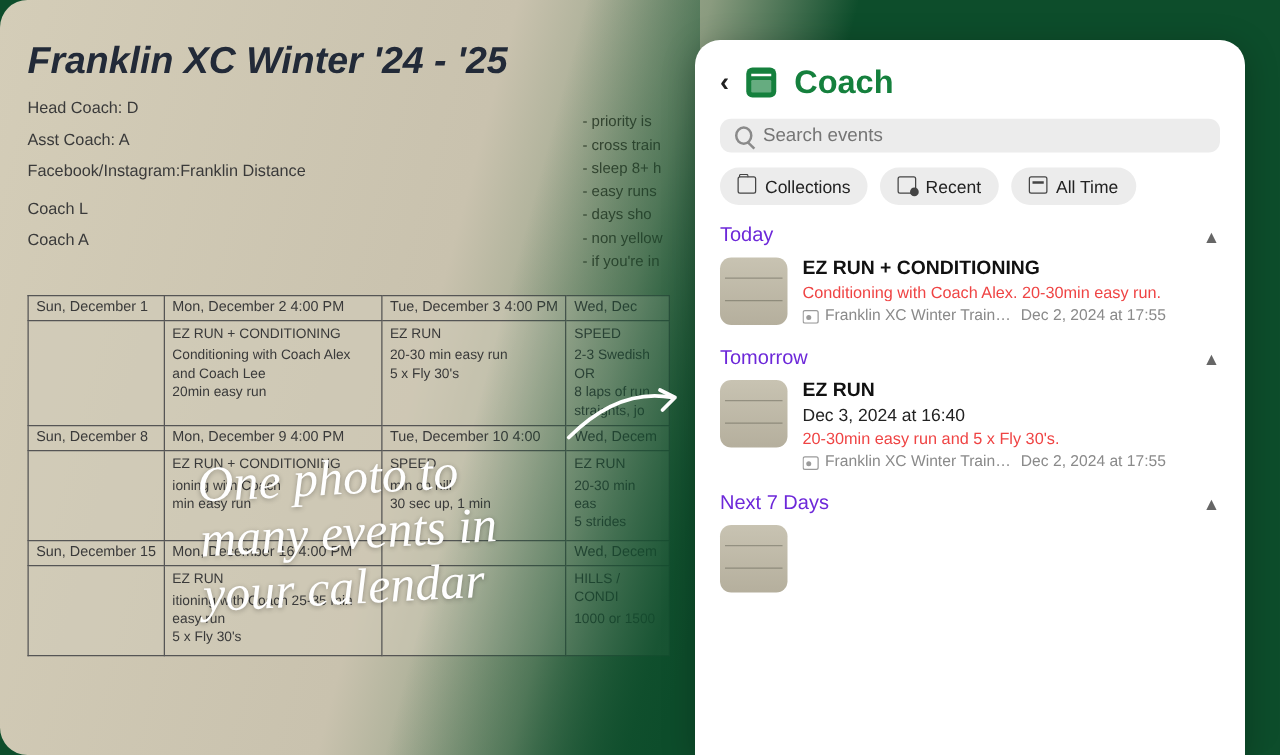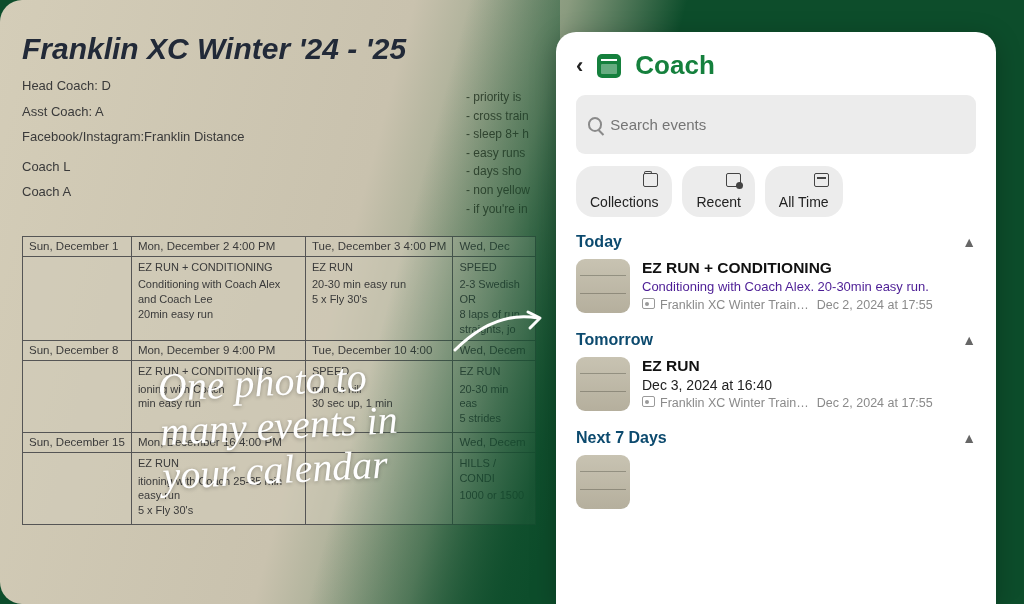--- a/index.html
+++ b/index.html
@@ -123,53 +123,52 @@
     content:""; position:absolute; left:4px; right:4px; top:5px; height:2px; background:#fff;
   }
   .cal-icon::after {
     content:""; position:absolute; left:4px; right:4px; top:10px; bottom:4px; background:#fff; opacity:0.35; border-radius:1px;
   }
   .app-title { font-size: 26px; font-weight: 700; color: #15803d; }
   .search {
     display: flex; align-items: center;
     background: #ececec;
     border-radius: 9px;
-    padding: 21px 12px;
+    padding: 5px 12px;
     gap: 8px;
     margin-bottom: 12px;
   }
   .search-icon { width: 15px; height: 15px; border: 2px solid #8a8a8a; border-radius: 50%; position: relative; }
   .search-icon::after { content:""; position:absolute; width:2px; height:7px; background:#8a8a8a; bottom:-6px; right:-2px; transform: rotate(-45deg); }
   .search input {
     border: none; background: transparent; outline: none;
     font-size: 15px; color: #555; width: 100%;
   }
   .chips { display: flex; gap: 10px; margin-bottom: 16px; }
   .chip {
-    display: flex; align-items: flex-end; gap: 7px;
+    display: flex; align-items: flex-start; gap: 7px;
     background: #ececec;
     border-radius: 18px;
     padding: 7px 14px;
     font-size: 14px;
     color: #222;
     cursor: pointer;
-    flex-direction: column;
   }
   .chip-icon { width: 15px; height: 14px; position: relative; }
   .folder-ic { border: 1.6px solid #444; border-radius: 2px; }
   .folder-ic::before { content:""; position:absolute; top:-3px; left:0; width:6px; height:2px; border:1.6px solid #444; border-bottom:none; border-radius:2px 2px 0 0;}
   .cal2-ic { border: 1.6px solid #444; border-radius: 2px; }
   .cal2-ic::before { content:""; position:absolute; left:2px; right:2px; top:3px; height:1.5px; background:#444;}
   .recent-ic { border: 1.6px solid #444; border-radius: 2px; }
   .recent-ic::after { content:""; position:absolute; right:-3px; bottom:-3px; width:7px; height:7px; border-radius:50%; background:#444;}
   .section-header {
     display: flex; justify-content: space-between; align-items: center;
     margin-bottom: 8px;
   }
-  .section-header h3 { font-size: 16px; font-weight: 700; color: #0c4a6e; }
+  .section-header h3 { font-size: 16px; font-weight: 400; color: #6d28d9; }
   .chev-up { font-size: 14px; color: #666; cursor: pointer; }
   .event-card {
     display: flex; gap: 12px;
     margin-bottom: 18px;
   }
   .thumb {
     width: 54px; height: 54px;
     border-radius: 9px;
     background: linear-gradient(180deg,#c8c3b2 0%, #b5af9d 100%);
     position: relative;
@@ -177,23 +176,23 @@
     overflow: hidden;
   }
   .thumb::before, .thumb::after {
     content:""; position:absolute; left:4px; right:4px; height:1px; background: rgba(60,60,50,0.35);
   }
   .thumb::before { top: 16px; }
   .thumb::after { top: 34px; }
   .ev-body { flex: 1; min-width: 0; }
   .ev-name { font-size: 15.5px; font-weight: 700; color: #111; margin-bottom: 2px; }
   .ev-date { font-size: 14px; color: #222; margin-bottom: 3px; }
-  .ev-desc { font-size: 13px; color: #4c1d95; margin-bottom: 4px; white-space: nowrap; overflow:hidden; text-overflow: ellipsis;}
+  .ev-desc { font-size: 13px; color: #ef4444; margin-bottom: 4px; white-space: nowrap; overflow:hidden; text-overflow: ellipsis;}
   .ev-meta { display: flex; align-items: center; gap: 8px; font-size: 12.5px; color: #8a8a8a; }
-  .ev-meta .src { display:flex; align-items:flex-start; gap:5px; max-width: 180px; white-space:nowrap; overflow:hidden; text-overflow: ellipsis;}
+  .ev-meta .src { display:flex; align-items:flex-end; gap:5px; max-width: 180px; white-space:nowrap; overflow:hidden; text-overflow: ellipsis;}
   .mini-ic { width:13px; height:11px; border:1.4px solid #9a9a9a; border-radius:2px; position:relative; flex-shrink:0;}
   .mini-ic::after { content:""; position:absolute; left:2px; bottom:2px; width:4px; height:4px; border-radius:50%; background:#9a9a9a;}
   .ev-ts { white-space: nowrap; }
 </style>
 </head>
 <body>
 
 <div class="container">
 
   <div class="paper">
@@ -349,20 +348,21 @@
 
     <div class="section-header">
       <h3>Tomorrow</h3>
       <span class="chev-up">▲</span>
     </div>
     <div class="event-card">
       <div class="thumb"></div>
       <div class="ev-body">
         <div class="ev-name">EZ RUN</div>
         <div class="ev-date">Dec 3, 2024 at 16:40</div>
+        <div class="ev-desc">20-30min easy run and 5 x Fly 30's.</div>
         <div class="ev-meta">
           <span class="src">
               <span class="mini-ic"></span>
               <span>Franklin XC Winter Train…</span>
             </span>
           <span class="ev-ts">Dec 2, 2024 at 17:55</span>
         </div>
       </div>
     </div>
 

